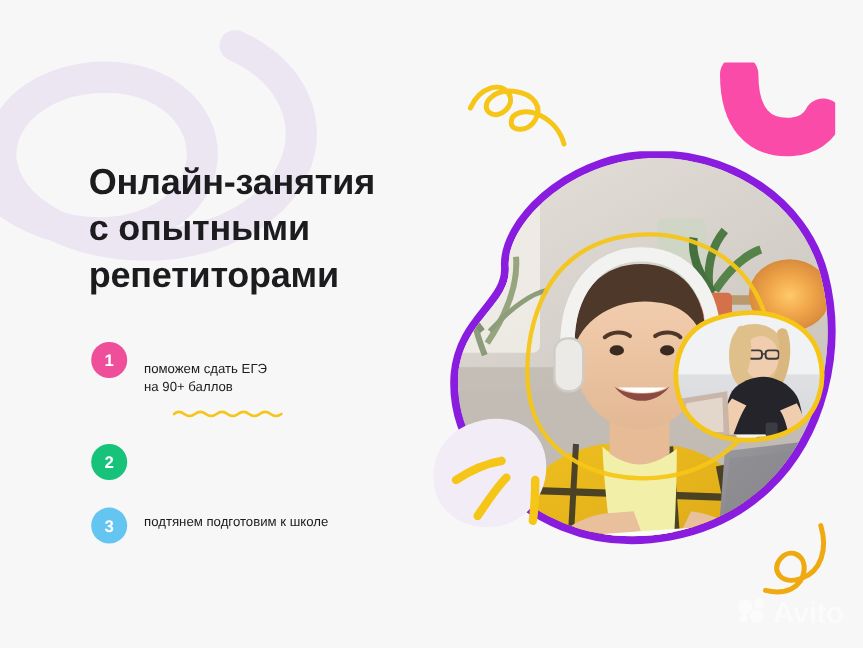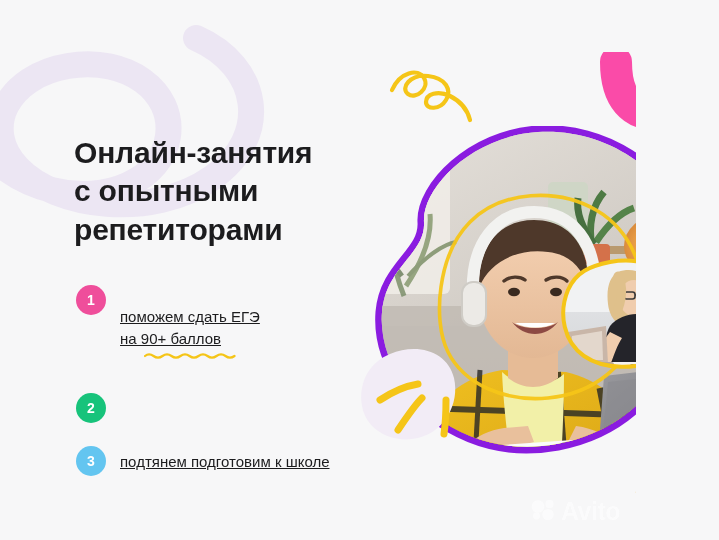--- a/index.html
+++ b/index.html
@@ -8,21 +8,21 @@
   }
   body {
     width: 719px;
     height: 540px;
     overflow: hidden;
     font-family: "Liberation Sans", sans-serif;
     background: #f7f7f8;
   }
   #banner {
     position: relative;
-    width: 636px;
+    width: 719px;
     height: 540px;
     background: #f7f7f8;
     overflow: hidden;
   }
 
   
   .deco {
     position: absolute;
     pointer-events: none;
   }
@@ -75,27 +75,26 @@
     color: #ffffff;
     font-size: 14px;
     font-weight: bold;
     display: flex;
     align-items: center;
     justify-content: center;
     margin-top: 1px;
   }
   .feature-text {
     margin-left: 14px;
-    font-size: 15px;
+    font-size: 11px;
     line-height: 1.42;
     color: #1c1c1e;
     white-space: pre-line;
     position: relative;
     padding-top: 1px;
-    text-decoration: underline;
   }
   .feature-row.single .feature-text { padding-top: 6px; }
   .wavy-underline {
     position: absolute;
     left: 24px;
     top: 38px;
   }
 
   
   #avito-watermark {

